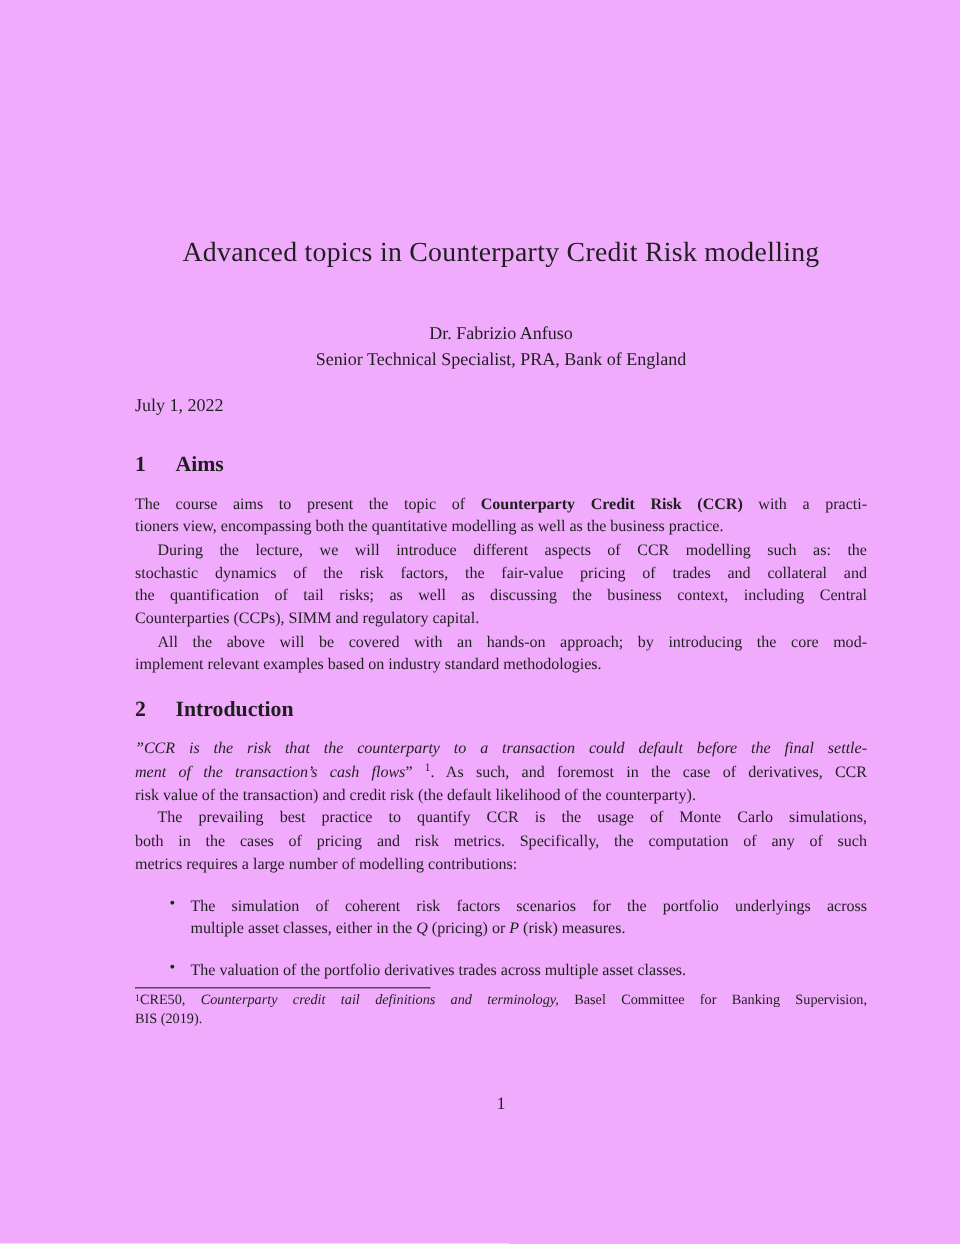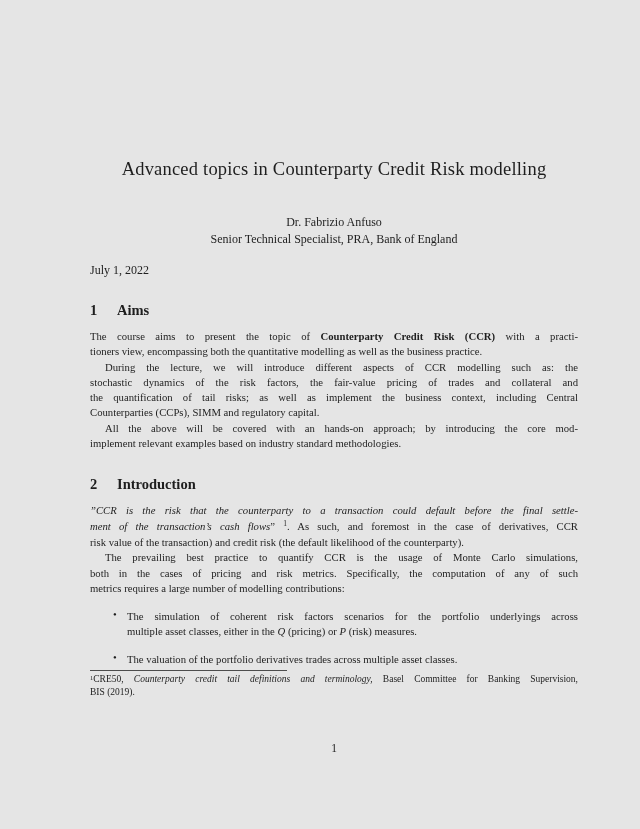--- a/index.html
+++ b/index.html
@@ -4,21 +4,21 @@
 <style>
   html, body {
     margin: 0;
     padding: 0;
     background: #ffffff;
   }
   .page {
     position: relative;
     width: 640px;
     height: 829px;
-    background: #e5e5e5;
+    background: #f0abfc;
     overflow: hidden;
     font-family: "Liberation Serif", "DejaVu Serif", serif;
     color: #1e1e1e;
   }
   .content {
     position: absolute;
     left: 90px;
     top: 0;
     width: 488px;
   }
@@ -44,21 +44,21 @@
   .sec-heading {
     font-weight: bold;
     font-size: 14.5px;
     line-height: 20px;
   }
   .sec-heading .sec-num {
     display: inline-block;
     width: 27px;
   }
   .sec-1 { margin-top: 22px; }
-  .sec-2 { margin-top: 23px; }
+  .sec-2 { margin-top: 12px; }
   .sec-body { margin-top: 9px; }
   .line {
     font-size: 10.7px;
     line-height: 15.3px;
     text-align: justify;
     text-align-last: justify;
   }
   .line.last {
     text-align-last: left;
   }
@@ -128,21 +128,21 @@
         <span class="sec-num">1</span><span class="sec-title">Aims</span>
       </div>
       <div class="sec-body">
           <div class="para">
             <div class="line"><span class="run">The course aims to present the topic of </span><span class="run bold">Counterparty Credit Risk (CCR)</span><span class="run"> with a practi-</span></div>
             <div class="line last"><span class="run">tioners view, encompassing both the quantitative modelling as well as the business practice.</span></div>
           </div>
           <div class="para indent">
             <div class="line"><span class="run">During the lecture, we will introduce different aspects of CCR modelling such as: the</span></div>
             <div class="line"><span class="run">stochastic dynamics of the risk factors, the fair-value pricing of trades and collateral and</span></div>
-            <div class="line"><span class="run">the quantification of tail risks; as well as implement the business context, including Central</span></div>
+            <div class="line"><span class="run">the quantification of tail risks; as well as discussing the business context, including Central</span></div>
             <div class="line last"><span class="run">Counterparties (CCPs), SIMM and regulatory capital.</span></div>
           </div>
           <div class="para indent">
             <div class="line"><span class="run">All the above will be covered with an hands-on approach; by introducing the core mod-</span></div>
             <div class="line last"><span class="run">implement relevant examples based on industry standard methodologies.</span></div>
           </div>
         </div>
     </div>
 
     <div class="section sec-2">

